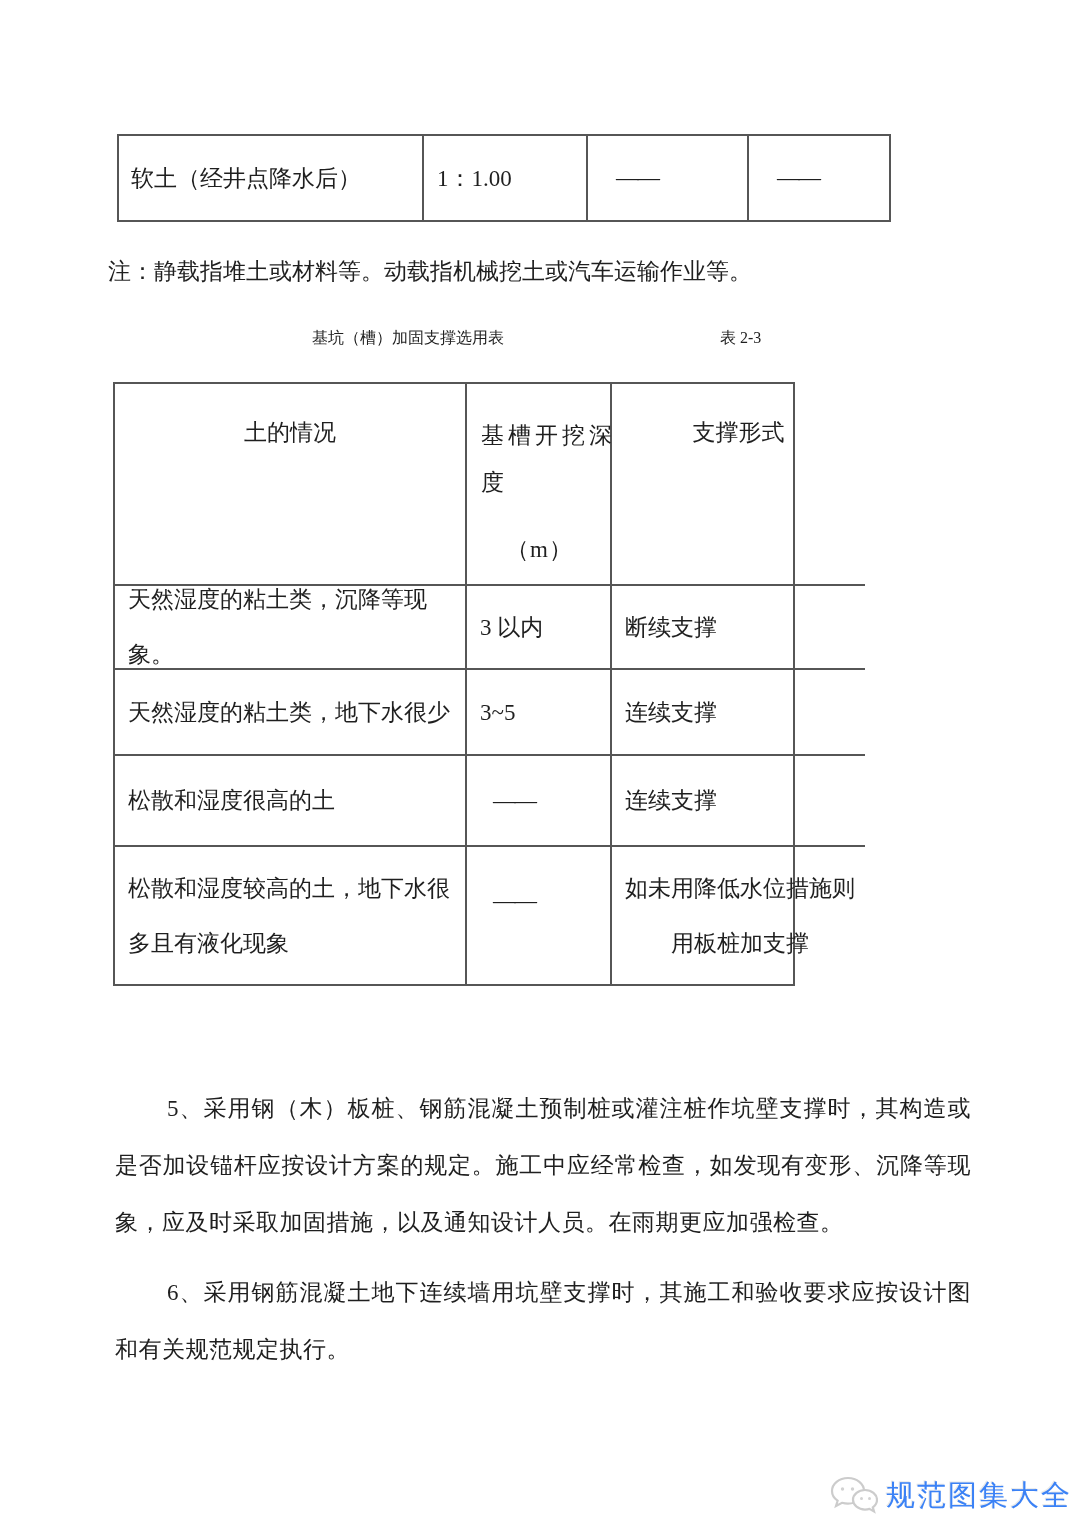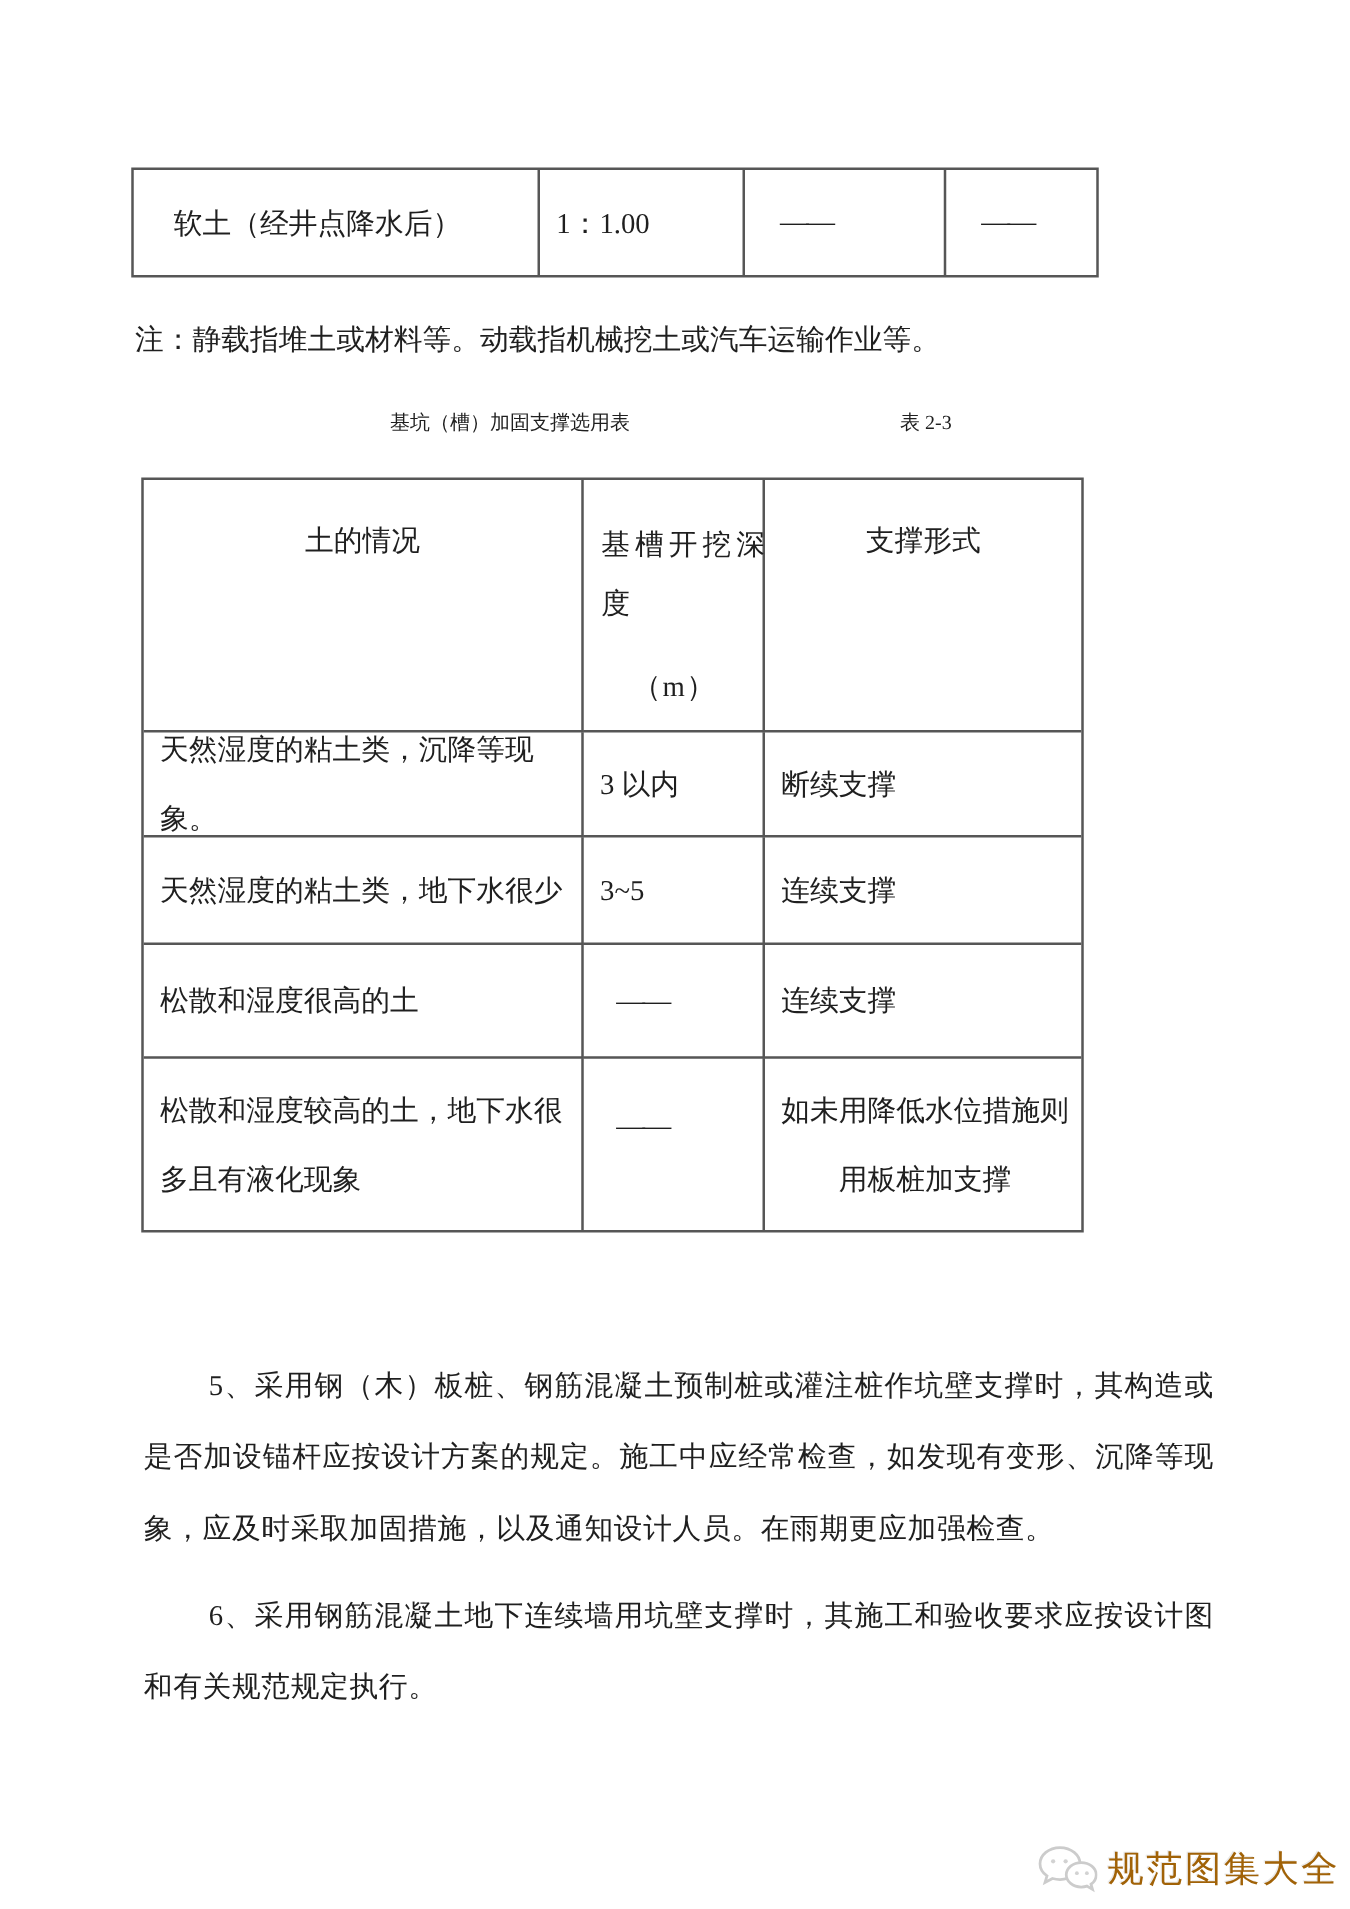--- a/index.html
+++ b/index.html
@@ -9,27 +9,26 @@
     font-family: "Liberation Serif", serif;
     color: #1f1f1f;
     position: relative;
     overflow: hidden;
     -webkit-font-smoothing: antialiased;
   }
   .page { position: absolute; inset: 0; }
 
   
   .t1 {
-    position: absolute; left: 105px; top: 134px;
+    position: absolute; left: 117px; top: 134px;
     width: 774px; height: 88px;
     box-sizing: border-box;
     border: 2px solid #565656;
     display: grid;
     grid-template-columns: 305px 164px 161px 140px;
-    padding-left: 20px;
   }
   .t1 .cell {
     box-sizing: border-box;
     display: flex; align-items: center;
     font-size: 23px;
     border-right: 2px solid #565656;
   }
   .t1 .cell:last-child { border-right: none; }
   .t1 .c1 { padding-left: 12px; }
   .t1 .c2 { padding-left: 13px; }
@@ -46,21 +45,21 @@
   .note2 { top: 1019px; }
 
   
   .t2caption { position: absolute; top: 328px; left: 0; width: 1080px; height: 34px; font-size: 16px; }
   .t2title { position: absolute; left: 312px; white-space: nowrap; }
   .t2no { position: absolute; left: 720px; white-space: nowrap; }
 
   
   .t2 {
     position: absolute; left: 113px; top: 382px;
-    width: 754px; height: 604px;
+    width: 682px; height: 604px;
     box-sizing: border-box;
     border: 2px solid #565656;
     display: grid;
     grid-template-columns: 352px 145px 253px;
     grid-template-rows: 202px 84px 86px 91px 137px;
   }
   .t2 .cell {
     box-sizing: border-box;
     font-size: 23px;
     border-right: 2px solid #565656;
@@ -95,21 +94,21 @@
   
   .watermark {
     position: absolute; left: 828px; top: 1472px;
     height: 48px;
     display: flex; align-items: center; gap: 8px;
     color: #c7c7c7;
   }
   .watermark .wm-text {
     font-size: 29px;
     letter-spacing: 2px;
-    color: #a16207;
+    color: #3b82f6;
     text-shadow: 1px 1px 0 #ffffff, -1px -1px 0 #e9e9e9;
     white-space: nowrap;
   }
   .watermark svg { display: block; }
 </style>
 </head>
 <body>
 
 <div class="page">
 

